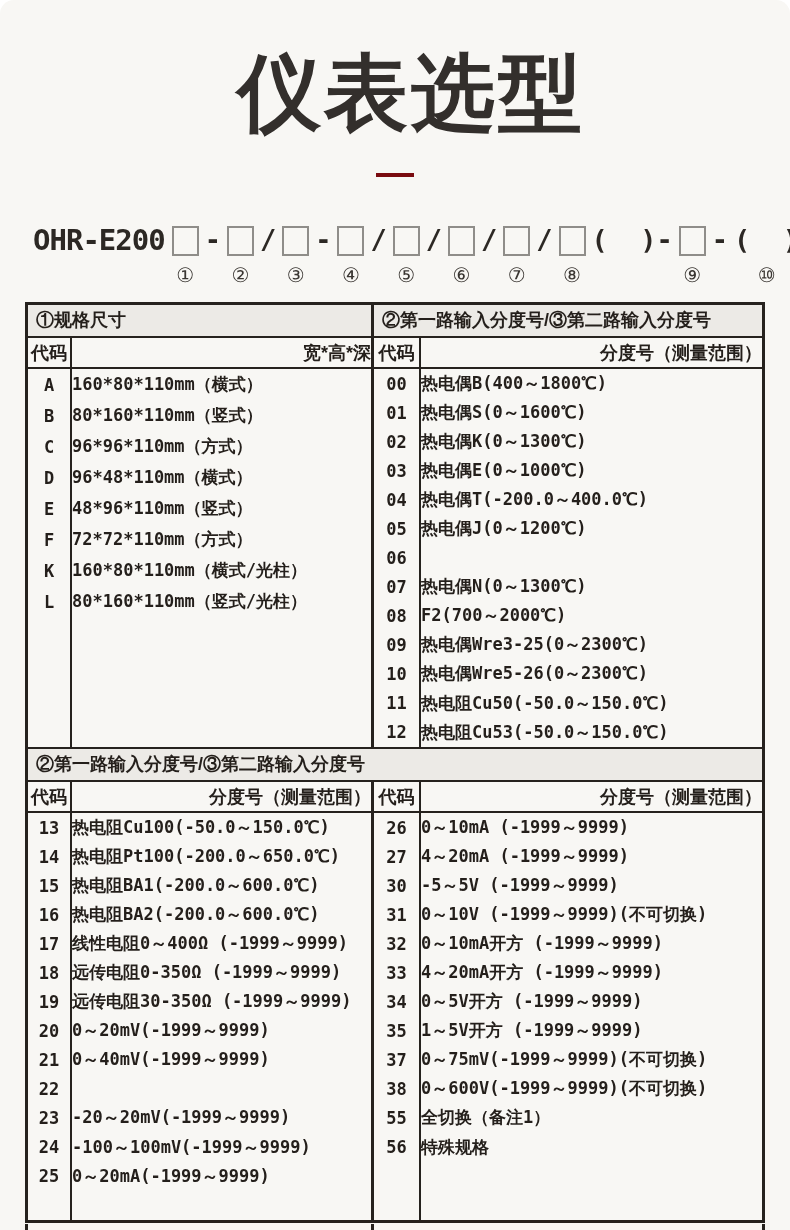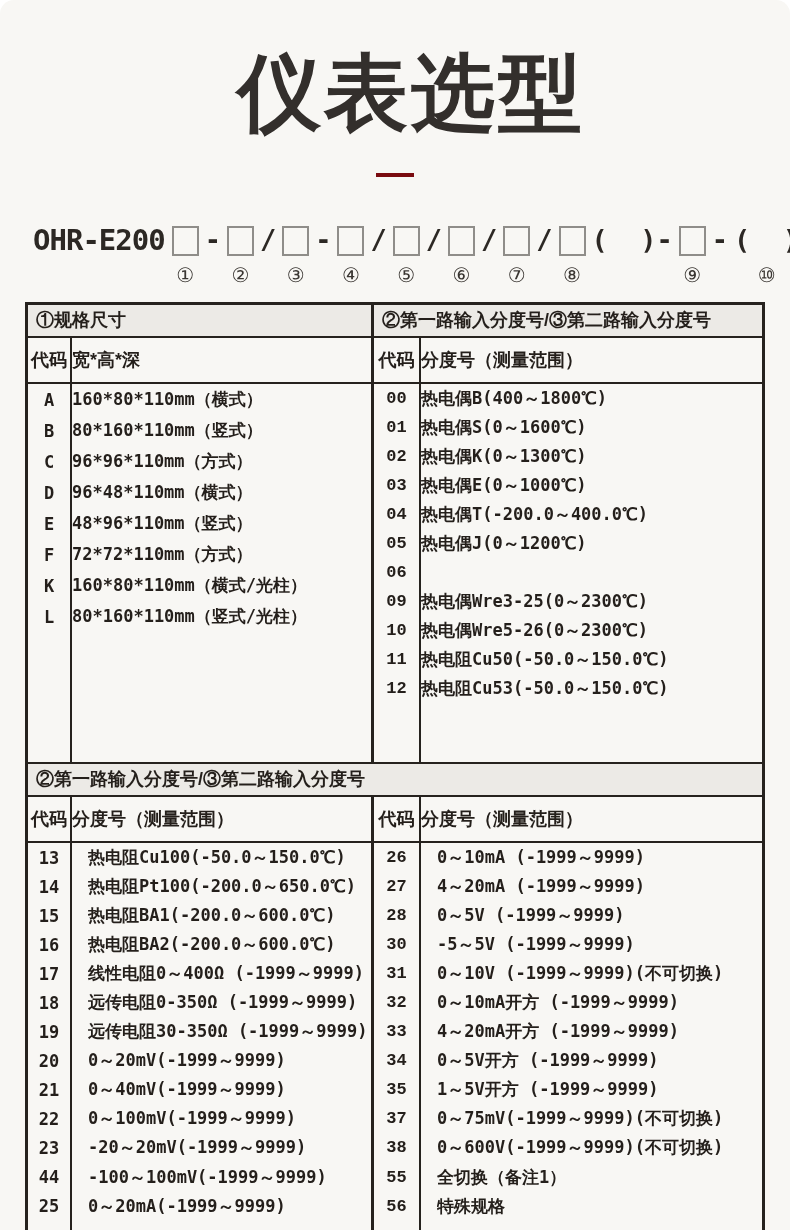--- a/index.html
+++ b/index.html
@@ -62,35 +62,35 @@
   .half{display:flex;flex-direction:column;box-sizing:border-box;}
   .half-left{width:346px;border-right:3px solid #26221e;flex-shrink:0;}
   .half-right{flex:1;}
   .trow{display:flex;align-items:center;}
   .tcode{
     width:42px;flex-shrink:0;align-self:stretch;display:flex;align-items:center;
     justify-content:center;border-right:2px solid #26221e;
     font-family:"DejaVu Sans Mono","Liberation Mono",monospace;
     font-weight:bold;font-size:17px;color:#241f1b;
   }
-  .half-right .tcode{width:45px;font-family:Liberation Mono, monospace;}
+  .half-right .tcode{width:45px;}
   .tdesc{
     flex:1;padding-left:0;white-space:nowrap;overflow:hidden;
     font-family:"DejaVu Sans Mono","Liberation Mono",monospace;
     font-weight:bold;font-size:17px;color:#241f1b;
   }
   .sub-band{border-bottom:2px solid #26221e;}
-  .sub-band .trow{height:44px;}
+  .sub-band .trow{height:29px;text-align:right;}
   .sub-band .tcode,.sub-band .tdesc{
     font-family:"Liberation Sans",sans-serif;font-weight:bold;font-size:18px;
   }
   .body1{border-bottom:2px solid #26221e;}
   .body1 .half-left .trow{height:31px;}
   .body1 .half-right .trow{height:29.05px;}
-  .body2 .trow{height:29.05px;gap:16px;}
+  .body2 .trow{height:29.05px;}
   .filler{flex:1;}
   .filler .tdesc{padding:0;}
   
   .next-sliver{
     position:absolute;top:1224px;left:25px;width:740px;height:6px;
     box-sizing:border-box;border-left:3px solid #26221e;border-right:3px solid #26221e;
   }
   .next-sliver .mid{
     position:absolute;left:343px;top:0;width:3px;height:6px;background:#26221e;
   }
@@ -268,20 +268,28 @@
             <div class="tdesc">热电偶T(-200.0～400.0℃)</div>
           </div>
           <div class="trow">
             <div class="tcode">05</div>
             <div class="tdesc">热电偶J(0～1200℃)</div>
           </div>
           <div class="trow">
             <div class="tcode">06</div>
           </div>
           <div class="trow">
+            <div class="tcode">07</div>
+            <div class="tdesc">热电偶N(0～1300℃)</div>
+          </div>
+          <div class="trow">
+            <div class="tcode">08</div>
+            <div class="tdesc">F2(700～2000℃)</div>
+          </div>
+          <div class="trow">
             <div class="tcode">09</div>
             <div class="tdesc">热电偶Wre3-25(0～2300℃)</div>
           </div>
           <div class="trow">
             <div class="tcode">10</div>
             <div class="tdesc">热电偶Wre5-26(0～2300℃)</div>
           </div>
           <div class="trow">
             <div class="tcode">11</div>
             <div class="tdesc">热电阻Cu50(-50.0～150.0℃)</div>
@@ -349,28 +357,27 @@
           <div class="trow">
             <div class="tcode">20</div>
             <div class="tdesc">0～20mV(-1999～9999)</div>
           </div>
           <div class="trow">
             <div class="tcode">21</div>
             <div class="tdesc">0～40mV(-1999～9999)</div>
           </div>
           <div class="trow">
             <div class="tcode">22</div>
-            <div class="tdesc">0～100mV(-1999～9999)</div>
           </div>
           <div class="trow">
             <div class="tcode">23</div>
             <div class="tdesc">-20～20mV(-1999～9999)</div>
           </div>
           <div class="trow">
-            <div class="tcode">44</div>
+            <div class="tcode">24</div>
             <div class="tdesc">-100～100mV(-1999～9999)</div>
           </div>
           <div class="trow">
             <div class="tcode">25</div>
             <div class="tdesc">0～20mA(-1999～9999)</div>
           </div>
           <div class="trow filler">
             <div class="tcode"></div>
             <div class="tdesc"></div>
           </div>
@@ -378,24 +385,20 @@
       <div class="half half-right" id="s2-right">
           <div class="trow">
             <div class="tcode">26</div>
             <div class="tdesc">0～10mA (-1999～9999)</div>
           </div>
           <div class="trow">
             <div class="tcode">27</div>
             <div class="tdesc">4～20mA (-1999～9999)</div>
           </div>
           <div class="trow">
-            <div class="tcode">28</div>
-            <div class="tdesc">0～5V (-1999～9999)</div>
-          </div>
-          <div class="trow">
             <div class="tcode">30</div>
             <div class="tdesc">-5～5V (-1999～9999)</div>
           </div>
           <div class="trow">
             <div class="tcode">31</div>
             <div class="tdesc">0～10V (-1999～9999)(不可切换)</div>
           </div>
           <div class="trow">
             <div class="tcode">32</div>
             <div class="tdesc">0～10mA开方 (-1999～9999)</div>

